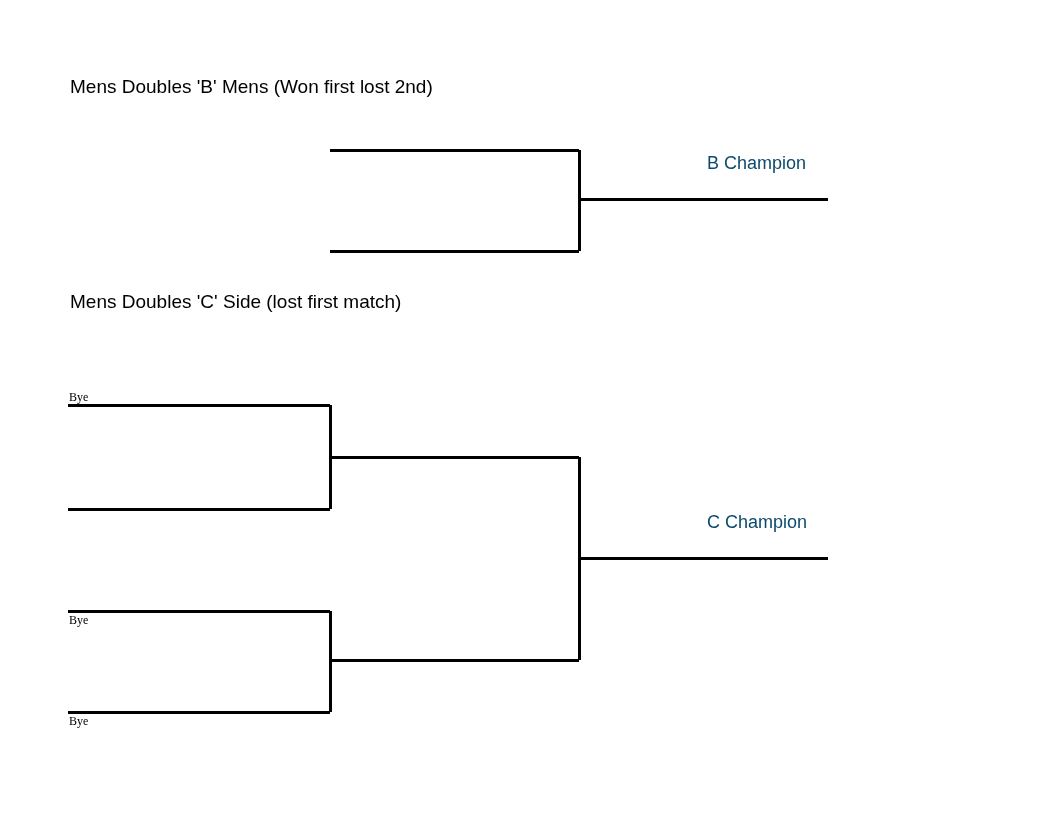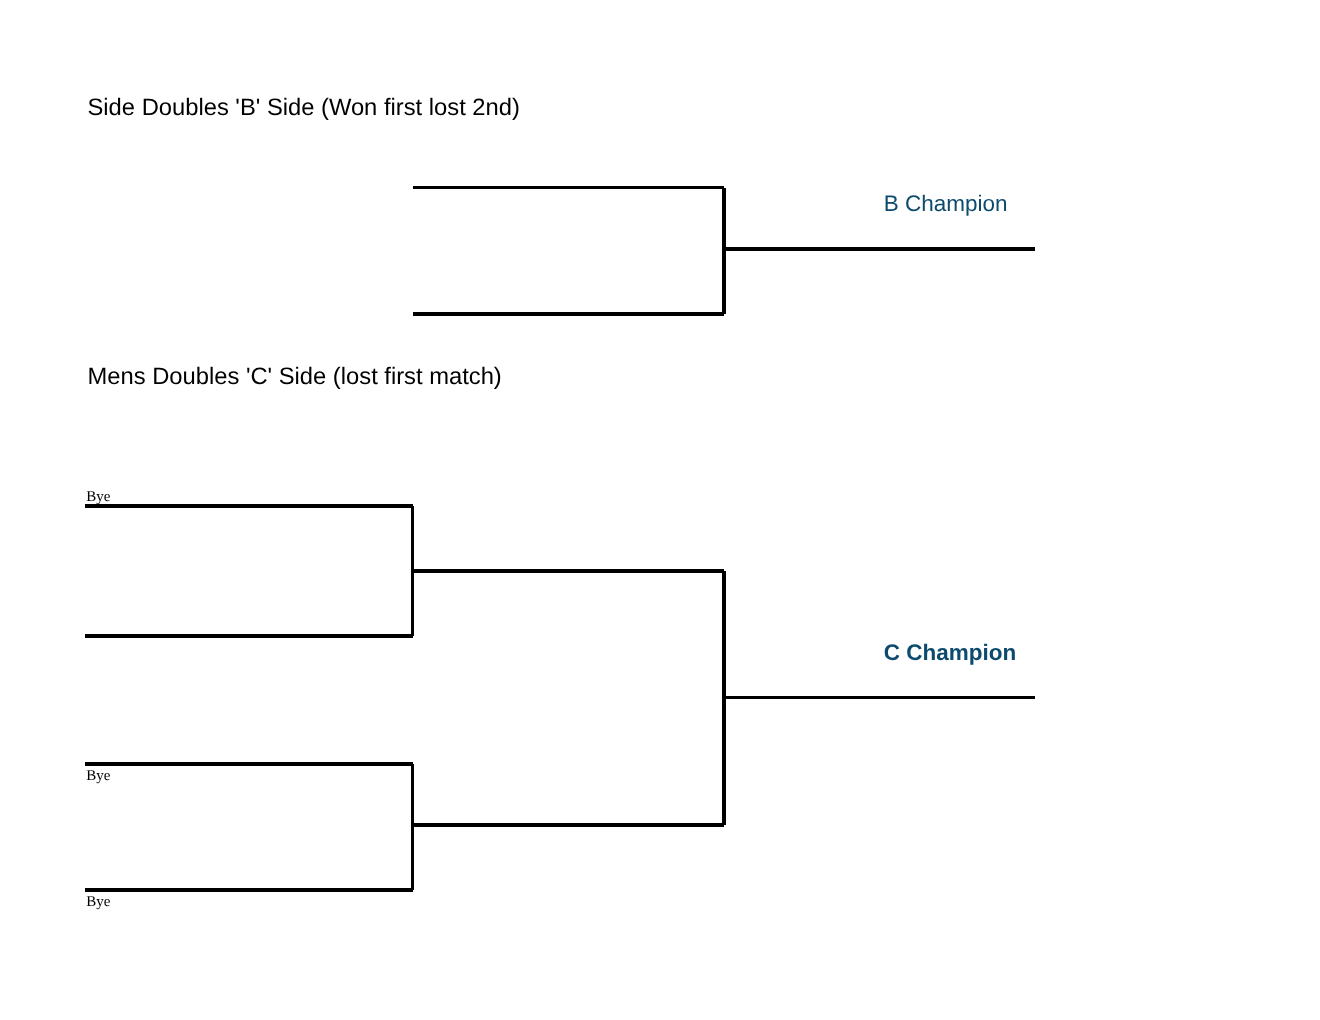--- a/index.html
+++ b/index.html
@@ -38,21 +38,21 @@
   .champion-label {
     position: absolute;
     font-family: "Liberation Sans", sans-serif;
     font-size: 18px;
     font-weight: 400;
     color: #0c4a6e;
     white-space: nowrap;
     line-height: 1;
   }
   #champion-b-label { left: 707px; top: 154px; }
-  #champion-c-label { left: 707px; top: 513px; font-weight: bold; }
+  #champion-c-label { left: 707px; top: 513px; }
   .seed-label {
     position: absolute;
     font-family: Liberation Serif, serif;
     font-size: 12px;
     font-weight: 400;
     color: #000000;
     white-space: nowrap;
     line-height: 1;
   }
   #seed-label-0 { left: 69px; top: 391px; }
@@ -80,21 +80,21 @@
     <line stroke="#000000" stroke-width="3" shape-rendering="crispEdges" x1="68" y1="712" x2="330" y2="712"></line>
     <line stroke="#000000" stroke-width="3" shape-rendering="crispEdges" x1="330" y1="611" x2="330" y2="712"></line>
 
     <line stroke="#000000" stroke-width="3" shape-rendering="crispEdges" x1="330" y1="457" x2="579" y2="457"></line>
     <line stroke="#000000" stroke-width="3" shape-rendering="crispEdges" x1="330" y1="660" x2="579" y2="660"></line>
     <line stroke="#000000" stroke-width="3" shape-rendering="crispEdges" x1="579" y1="457" x2="579" y2="660"></line>
     <line stroke="#000000" stroke-width="3" shape-rendering="crispEdges" x1="579" y1="558" x2="828" y2="558"></line>
   </g>
 </svg>
 
-<div class="section-heading" id="heading-b">Side Doubles 'B' Side (Won first lost 2nd)</div>
+<div class="section-heading" id="heading-b">Mens Doubles 'B' Mens (Won first lost 2nd)</div>
 
 <div class="champion-label" id="champion-b-label">B Champion</div>
 
 <div class="section-heading" id="heading-c">Mens Doubles 'C' Side (lost first match)</div>
 
 <div class="champion-label" id="champion-c-label">C Champion</div>
 
 <div class="seed-label" id="seed-label-0">Bye</div>
 
 <div class="seed-label" id="seed-label-1">Bye</div>

